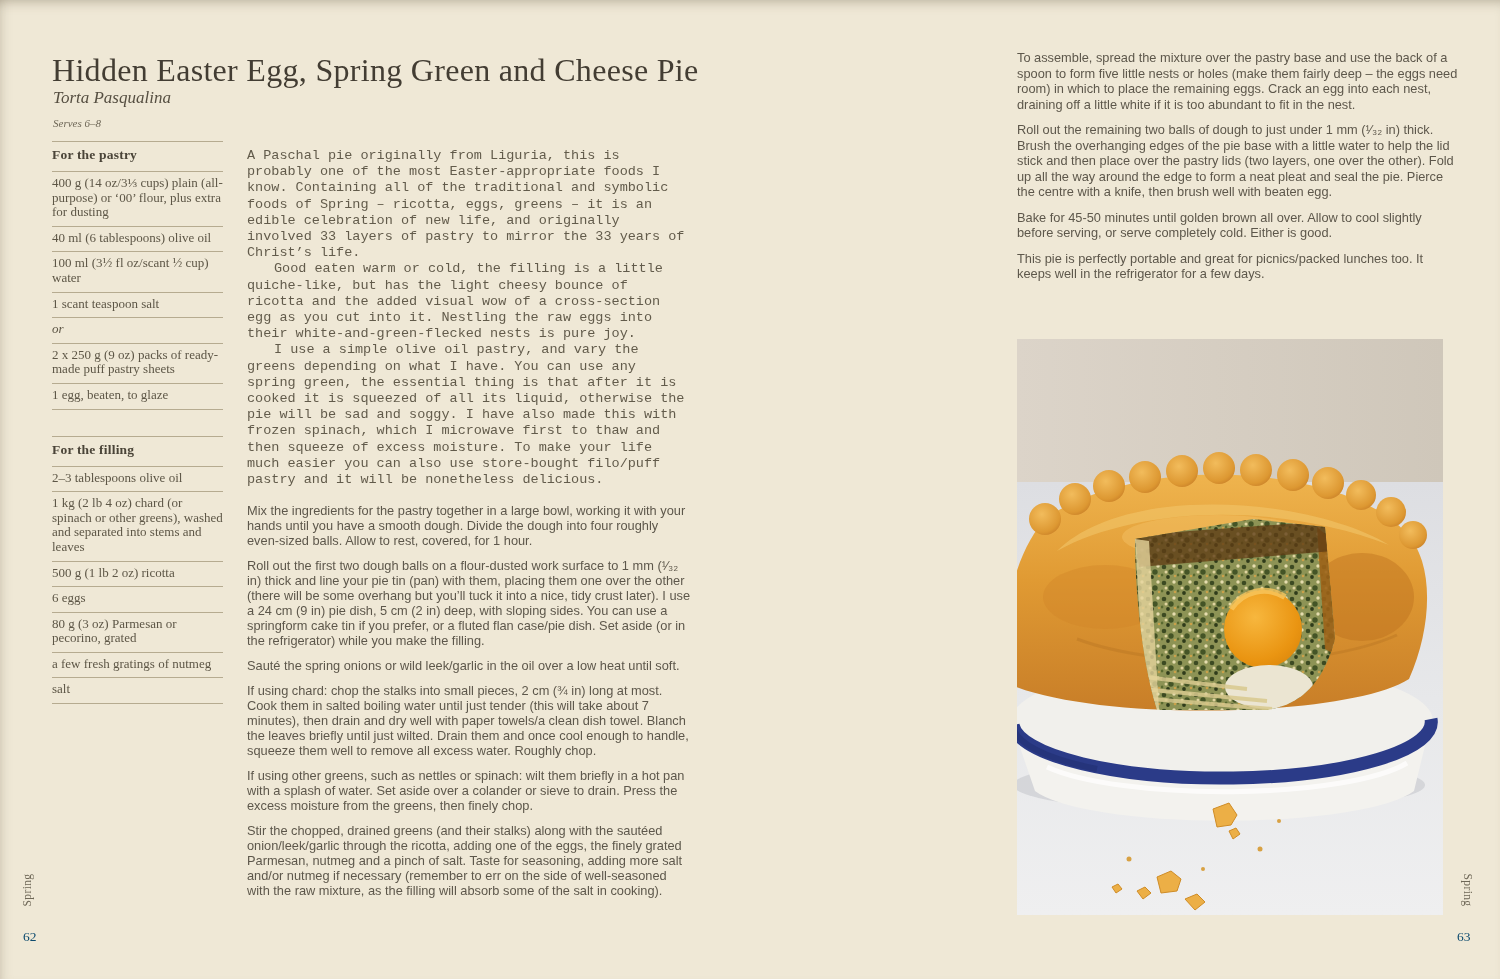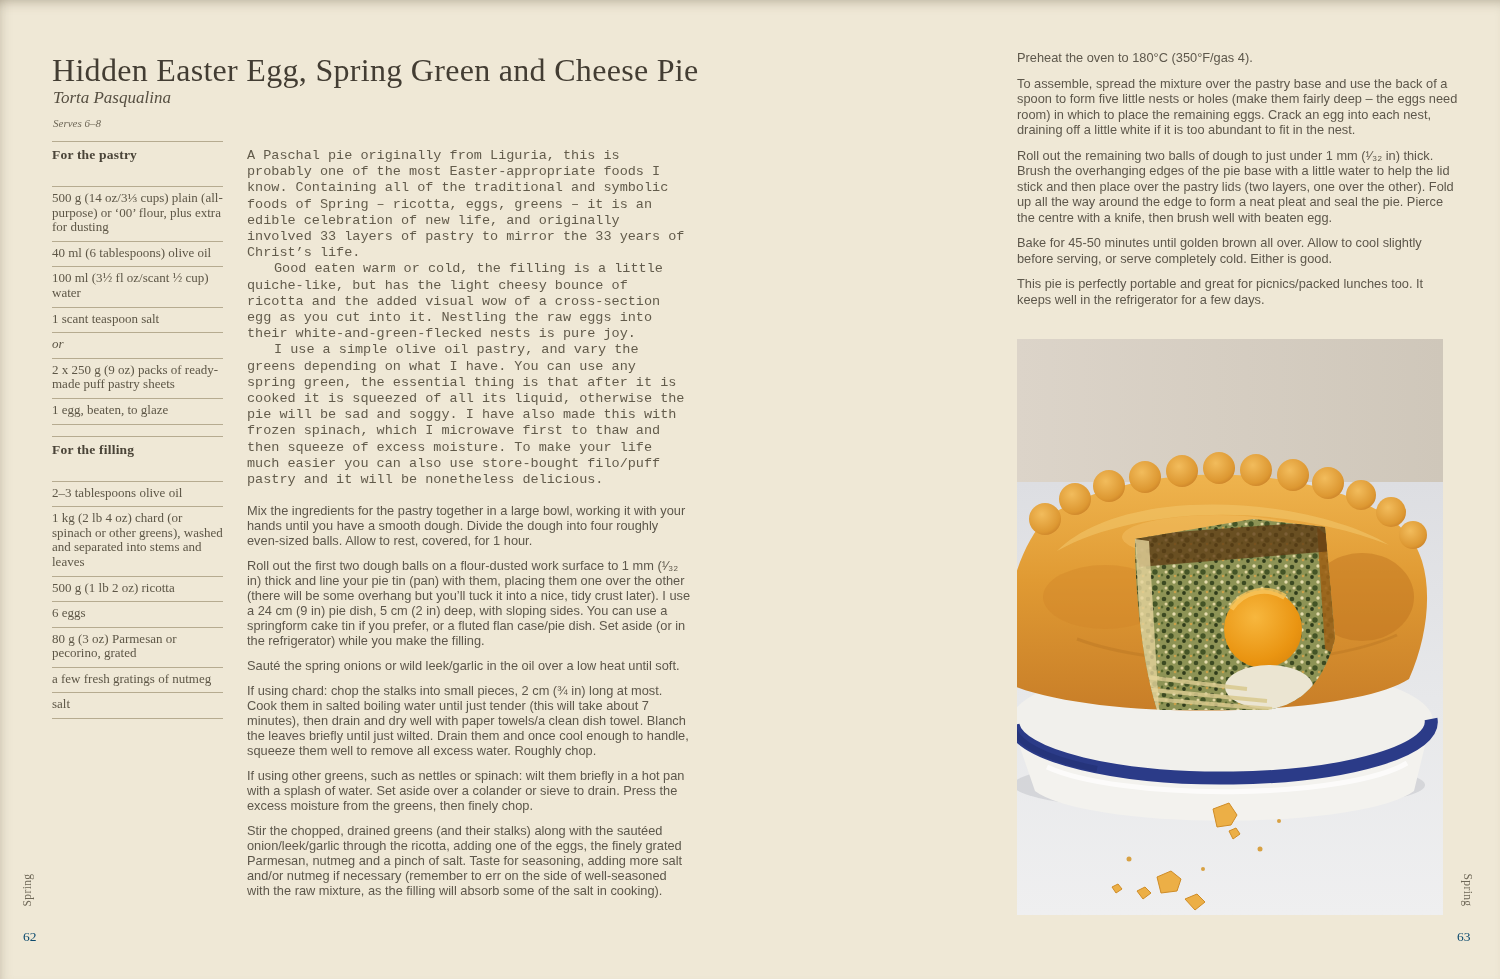--- a/index.html
+++ b/index.html
@@ -13,22 +13,22 @@
   body{width:1500px;height:979px;background:var(--paper);font-family:"Liberation Serif","DejaVu Serif",serif;overflow:hidden;}
   .spread{position:relative;width:1500px;height:979px;background:var(--paper);
     box-shadow:inset 0 10px 12px -8px rgba(95,82,58,.35), inset 10px 0 12px -9px rgba(95,82,58,.22);}
   
   .title{position:absolute;left:52px;top:52px;width:680px;margin:0;font-size:32px;font-weight:400;
     color:var(--ink-dark);letter-spacing:.3px;}
   .subtitle{position:absolute;left:53px;top:88px;margin:0;font-size:17px;font-weight:400;font-style:italic;color:#564f42;}
   .serves{position:absolute;left:53px;top:117px;font-size:11px;font-style:italic;color:#6e6757;}
   .ingredients{position:absolute;left:52px;top:141px;width:171px;}
   .ing-section{border-top:1px solid var(--rule);}
-  .ing-section + .ing-section{margin-top:11px;}
-  .ing-section h3{margin:0;padding:5px 0 23px;font-size:13.5px;font-weight:700;color:#4a4438;
+  .ing-section + .ing-section{margin-top:26px;}
+  .ing-section h3{margin:0;padding:5px 0 8px;font-size:13.5px;font-weight:700;color:#4a4438;
     border-bottom:1px solid var(--rule);letter-spacing:.2px;}
   .ing-item{border-bottom:1px solid var(--rule);padding:4px 0 6px;font-size:13px;line-height:14.6px;color:#5d5646;}
   .ing-item.or-word{font-style:italic;}
   .main-col{position:absolute;left:247px;top:148px;width:445px;}
   .intro{color:var(--ink-serif);font-size:13.5px;line-height:16.2px;}
   .intro-par{margin:0;font-family:Liberation Mono, monospace;}
   .intro-par + .intro-par{text-indent:27px;}
   .method{margin-top:15px;font-family:"Liberation Sans","DejaVu Sans",sans-serif;
     font-size:12.8px;line-height:15px;color:var(--ink-sans);}
   .method-par{margin:0 0 10px 0;}
@@ -51,21 +51,21 @@
 
   <section>
     <h1 class="title">Hidden Easter Egg, Spring Green and Cheese Pie</h1>
     <h2 class="subtitle">Torta Pasqualina</h2>
     <div class="serves">Serves 6–8</div>
 
     <aside class="ingredients">
       <div class="ing-section">
         <h3>For the pastry</h3>
         <div>
-            <div class="ing-item">500 g (14 oz/3⅓ cups) plain (all-purpose) or ‘00’ flour, plus extra for dusting</div>
+            <div class="ing-item">400 g (14 oz/3⅓ cups) plain (all-purpose) or ‘00’ flour, plus extra for dusting</div>
             <div class="ing-item">40 ml (6 tablespoons) olive oil</div>
             <div class="ing-item">100 ml (3½ fl oz/scant ½ cup) water</div>
             <div class="ing-item">1 scant teaspoon salt</div>
             <div class="ing-item or-word">or</div>
             <div class="ing-item">2 x 250 g (9 oz) packs of ready-made puff pastry sheets</div>
             <div class="ing-item">1 egg, beaten, to glaze</div>
           </div>
       </div>
       <div class="ing-section">
         <h3>For the filling</h3>
@@ -96,21 +96,20 @@
           <div class="method-par">Stir the chopped, drained greens (and their stalks) along with the sautéed onion/leek/garlic  through the ricotta, adding one of the eggs, the finely grated Parmesan, nutmeg and a pinch of salt. Taste for seasoning, adding more salt and/or nutmeg if necessary (remember to err on the side of well-seasoned with the raw mixture, as the filling will absorb some of the salt in cooking).</div>
         </div>
     </div>
 
     <div class="side-label left-lbl">Spring</div>
     <div class="page-num left-num">62</div>
   </section>
 
   <section>
     <div class="right-col">
-        <div class="method-par">Preheat the oven to 180°C (350°F/gas 4).</div>
         <div class="method-par">To assemble, spread the mixture over the pastry base and use the back of a spoon to form five little nests or holes (make them fairly deep – the eggs need room) in which to place the remaining eggs. Crack an egg into each nest, draining off a little white if it is too abundant to fit in the nest.</div>
         <div class="method-par">Roll out the remaining two balls of dough to just under 1 mm (¹⁄₃₂  in) thick. Brush the overhanging edges of the pie base with a little water to help the lid stick and then place over the pastry lids (two layers, one over the other). Fold up all the way around the edge to form a neat pleat and seal the pie. Pierce the centre with a knife, then brush well with beaten egg.</div>
         <div class="method-par">Bake for 45-50 minutes until golden brown all over. Allow to cool slightly before serving, or serve completely cold. Either is good.</div>
         <div class="method-par">This pie is perfectly portable and great for picnics/packed lunches too. It keeps well in the refrigerator for a few days.</div>
       </div>
 
     <figure class="photo">
       <svg width="426" height="576" viewBox="0 0 426 576" xmlns="http://www.w3.org/2000/svg">
         <defs>
           <linearGradient id="wallGrad" x1="0" y1="0" x2="1" y2="0">

